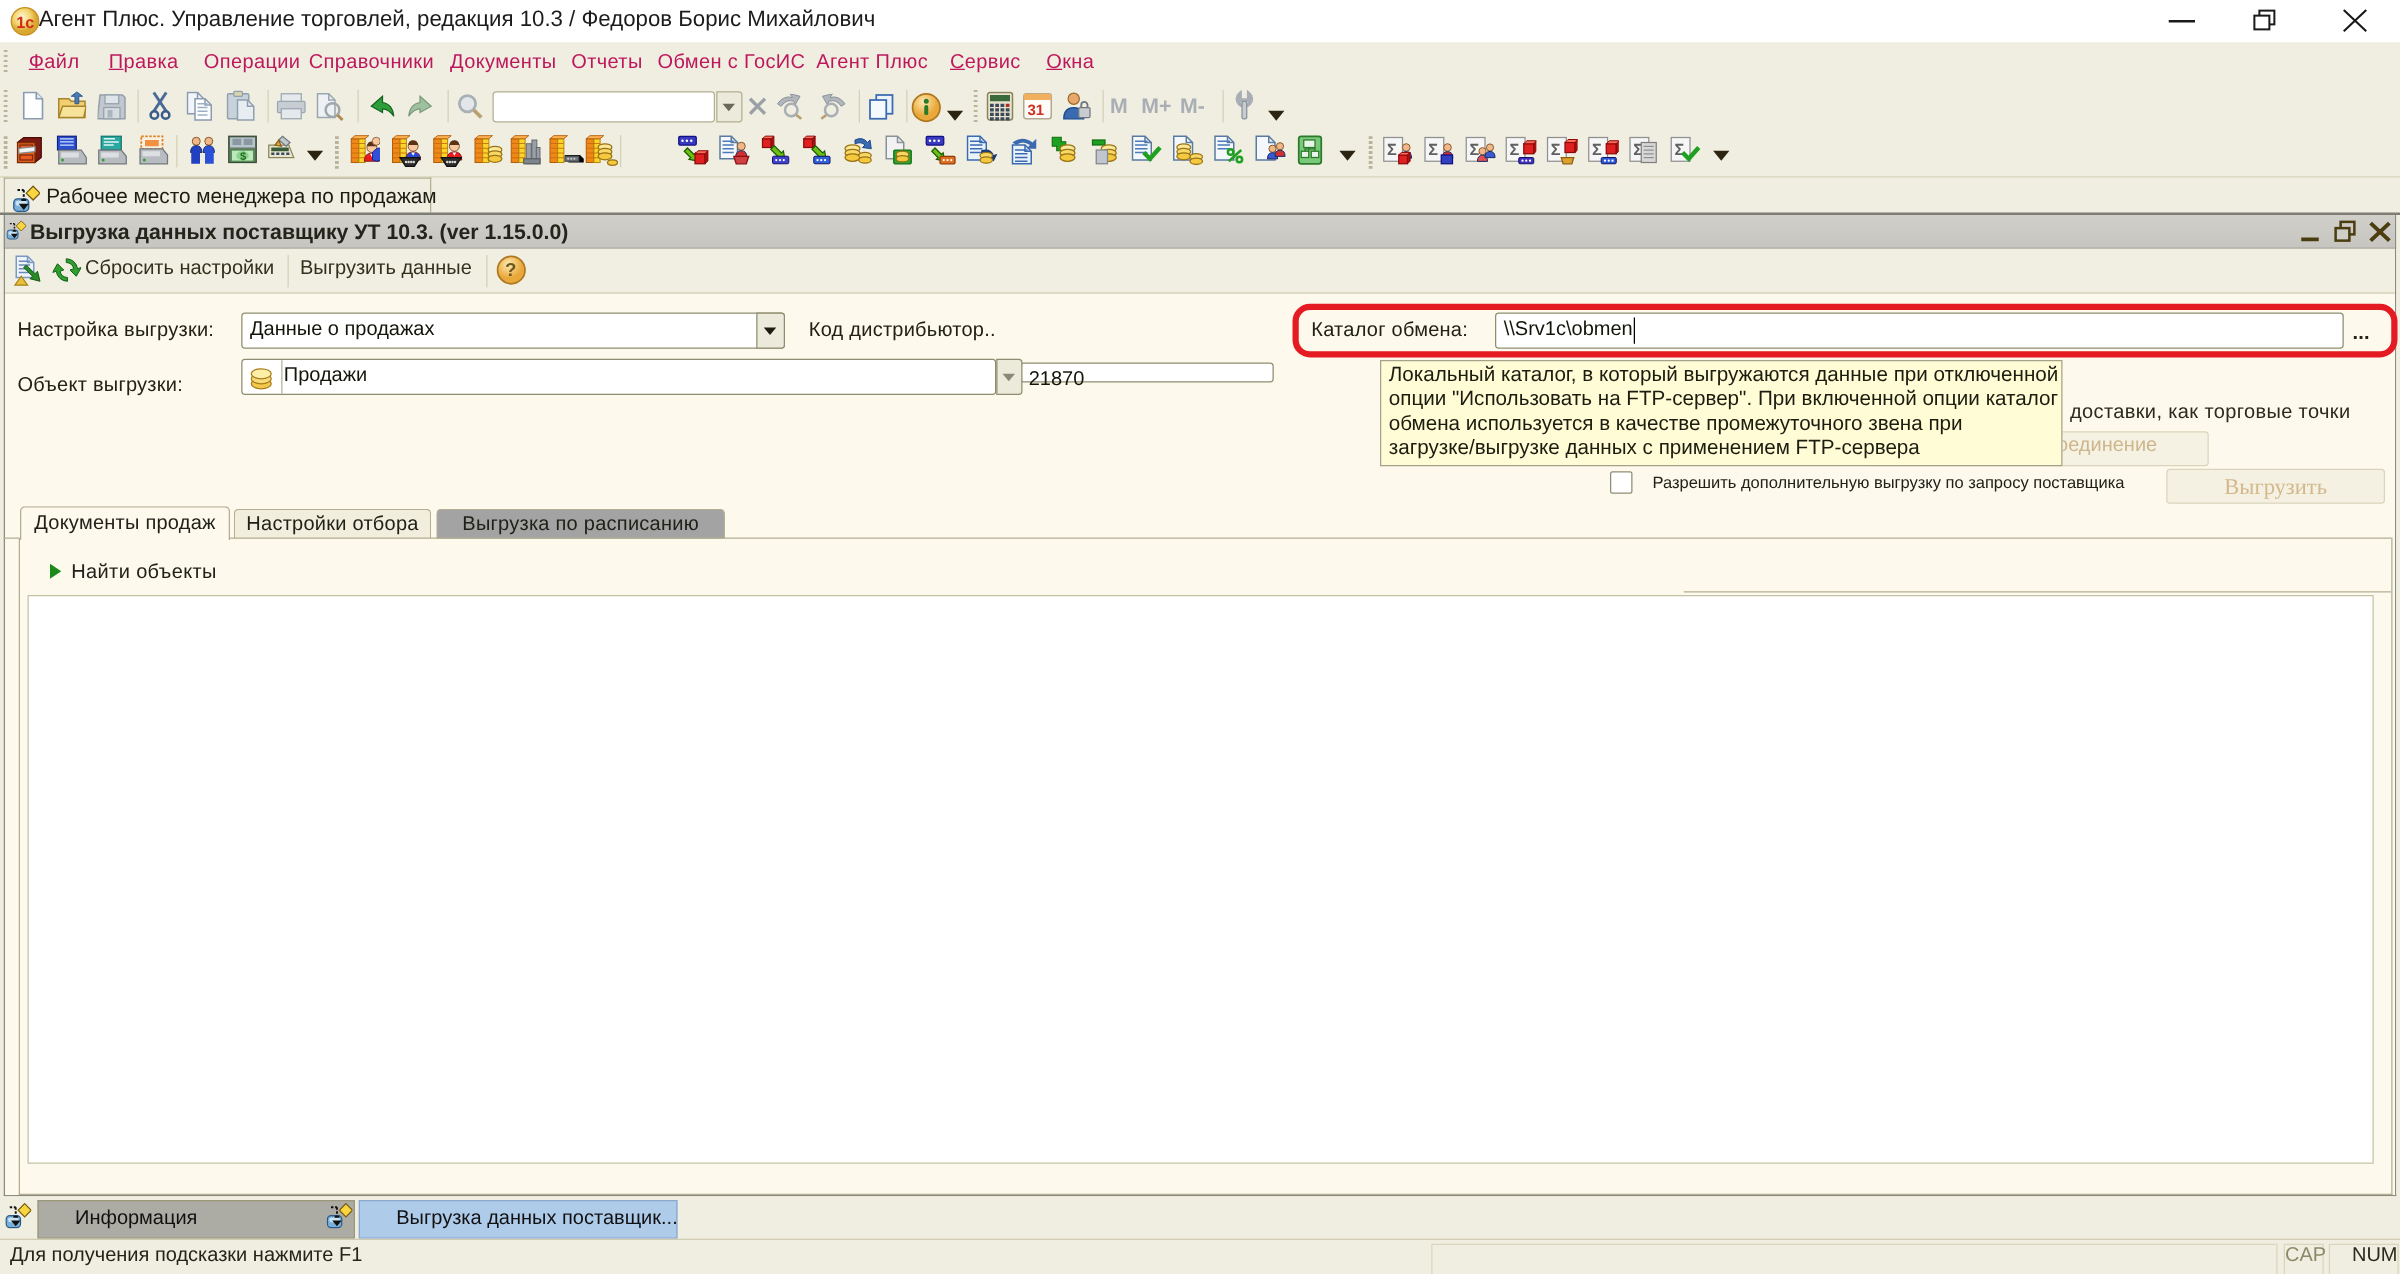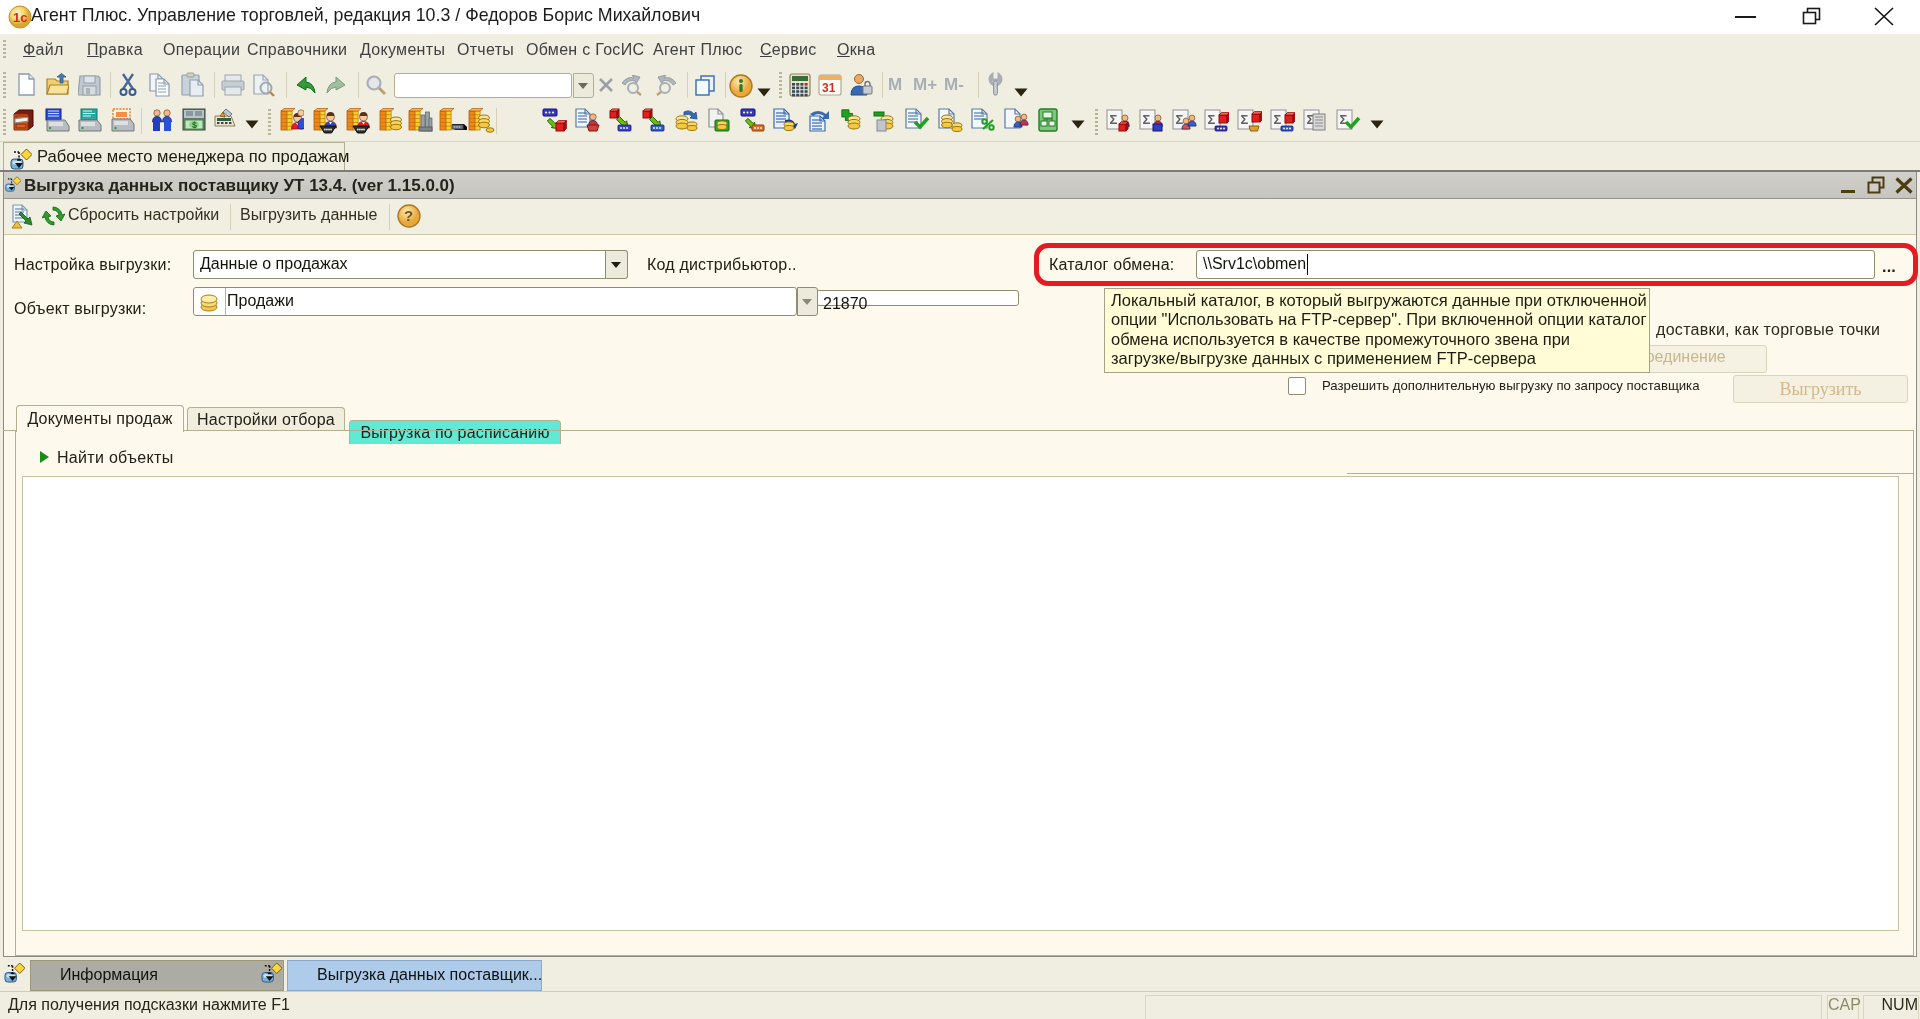--- a/index.html
+++ b/index.html
@@ -1,20 +1,20 @@
 <!DOCTYPE html>
 <html><head><meta charset="utf-8">
 <style>
 html,body{margin:0;padding:0;width:1920px;height:1019px;overflow:hidden;
  font-family:"Liberation Sans",sans-serif;background:#f0eee0;}
 .abs{position:absolute;}
 #titlebar{left:0;top:0;width:1920px;height:34px;background:#ffffff;}
 #apptitle{left:31px;top:5px;font-size:17.8px;color:#1b1b1b;}
 #menubar{left:0;top:34px;width:1920px;height:32px;background:#f0eee1;}
-.mi{position:absolute;top:41px;font-size:16px;letter-spacing:0.3px;color:#404040;}
+.mi{position:absolute;top:41px;font-size:16px;letter-spacing:0.3px;color:#be185d;}
 .u{text-decoration:underline;}
 #tb1{left:0;top:66px;width:1920px;height:37px;background:#f0eee1;}
 #tb2{left:0;top:103px;width:1920px;height:39px;background:#f0eee1;}
 .sep{position:absolute;width:1px;background:#d4d1b8;}
 .grip{position:absolute;width:3px;background:repeating-linear-gradient(to bottom,#b8b49a 0 2px,#f0eee1 2px 4px);}
 #tabrow{left:0;top:142px;width:1920px;height:30px;background:#f0eee1;}
 #mditab{left:3px;top:142px;width:342px;height:28px;background:#f0eee1;border:1px solid #b2af92;border-bottom:none;box-sizing:border-box;}
 #mditab span{position:absolute;left:33px;top:4px;font-size:16.6px;color:#1c1c12;white-space:nowrap;}
 #winline{left:0;top:170px;width:1920px;height:2px;background:#7d7d75;}
 #wintitle{left:0;top:172px;width:1920px;height:27px;background:linear-gradient(to bottom,#d0cfca,#c6c5c0);border-bottom:1px solid #96958d;box-sizing:border-box;}
@@ -659,21 +659,21 @@
 <div class="abs" id="winline"></div>
 
 <div class="abs" id="wintitle"></div>
 <svg class="icon" style="left:5px;top:176px;z-index:4;" width="16" height="16" viewBox="0 0 22 22">
     <rect x="1" y="11" width="12" height="10" rx="3" fill="#7ab0d8" stroke="#2a5a8a"></rect>
     <rect x="2.5" y="12.5" width="9" height="4" rx="2" fill="#c8e4f4"></rect>
     <path d="M16.5 1 L22 6.5 L16.5 12 L11 6.5 z" fill="#f7d640" stroke="#7a5a10"></path>
     <path d="M4 4 h5 M9 4 v8 M9 12 l-3.5 0 M9 12 l3 0" stroke="#111" stroke-width="1.6" stroke-dasharray="2 1.4"></path>
     <path d="M5 15 l4 5 l4 -5 z" fill="#111"></path>
   </svg>
-<div class="abs" style="left:24px;top:176px;font-size:17px;font-weight:bold;color:#24241a;"><b2>Выгрузка данных поставщику УТ 13.4. (ver 1.15.0.0)</b2></div>
+<div class="abs" style="left:24px;top:176px;font-size:17px;font-weight:bold;color:#24241a;"><b2>Выгрузка данных поставщику УТ 10.3. (ver 1.15.0.0)</b2></div>
 <div class="abs" style="left:1841px;top:190px;width:14px;height:3px;background:#4c3d10;"></div>
 <svg class="abs" style="left:1866px;top:176px;" width="20" height="19" viewBox="0 0 20 19">
     <rect x="6.5" y="1.5" width="11" height="10" fill="none" stroke="#4c3d10" stroke-width="2"></rect>
     <rect x="2.5" y="6.5" width="11" height="10" fill="#cfcec9" stroke="#4c3d10" stroke-width="2"></rect>
   </svg>
 <svg class="abs" style="left:1895px;top:177px;" width="18" height="17" viewBox="0 0 18 17">
     <path d="M1.5 1.5 L16.5 15.5 M16.5 1.5 L1.5 15.5" stroke="#4c3d10" stroke-width="3.2"></path>
   </svg>
 
 <div class="abs" id="cmdbar"></div>
@@ -744,21 +744,21 @@
 <div class="abs" id="tooltip">Локальный каталог, в который выгружаются данные при отключенной<br>опции "Использовать на FTP-сервер". При включенной опции каталог<br>обмена используется в качестве промежуточного звена при<br>загрузке/выгрузке данных с применением FTP-сервера</div>
 <div class="abs" id="hidtext">доставки, как торговые точки</div>
 <div class="abs" id="conbtn">
     <span style="position:absolute;left:59px;top:2px;white-space:nowrap;">Проверить соединение</span>
   </div>
 <div class="abs" id="chk"></div>
 <div class="abs" id="chklbl">Разрешить дополнительную выгрузку по запросу поставщика</div>
 <div class="abs" id="vybtn">Выгрузить</div>
 
 <div class="tab" style="left:187px;top:407px;width:158px;height:24px;background:#f1eedd;line-height:24px;">Настройки отбора</div>
-<div class="tab" style="left:349px;top:420px;width:212px;height:24px;background:#5eead4;line-height:24px;">Выгрузка по расписанию</div>
+<div class="tab" style="left:349px;top:407px;width:231px;height:24px;background:#a3a3a3;line-height:24px;">Выгрузка по расписанию</div>
 <div class="abs" id="tabline"></div>
 <div class="tab" style="left:16px;top:405px;width:168px;height:27px;background:#fdf9ec;line-height:26px;z-index:2;">Документы продаж</div>
 <div class="abs" id="tabpageL"></div>
 <div class="abs" id="tabpageR"></div>
 <div class="abs" id="tabpageB"></div>
 <div id="findrow">
     <div class="tri2"></div>
   </div>
 <div class="abs" id="findlbl">Найти объекты</div>
 <div class="abs" id="rline"></div>

